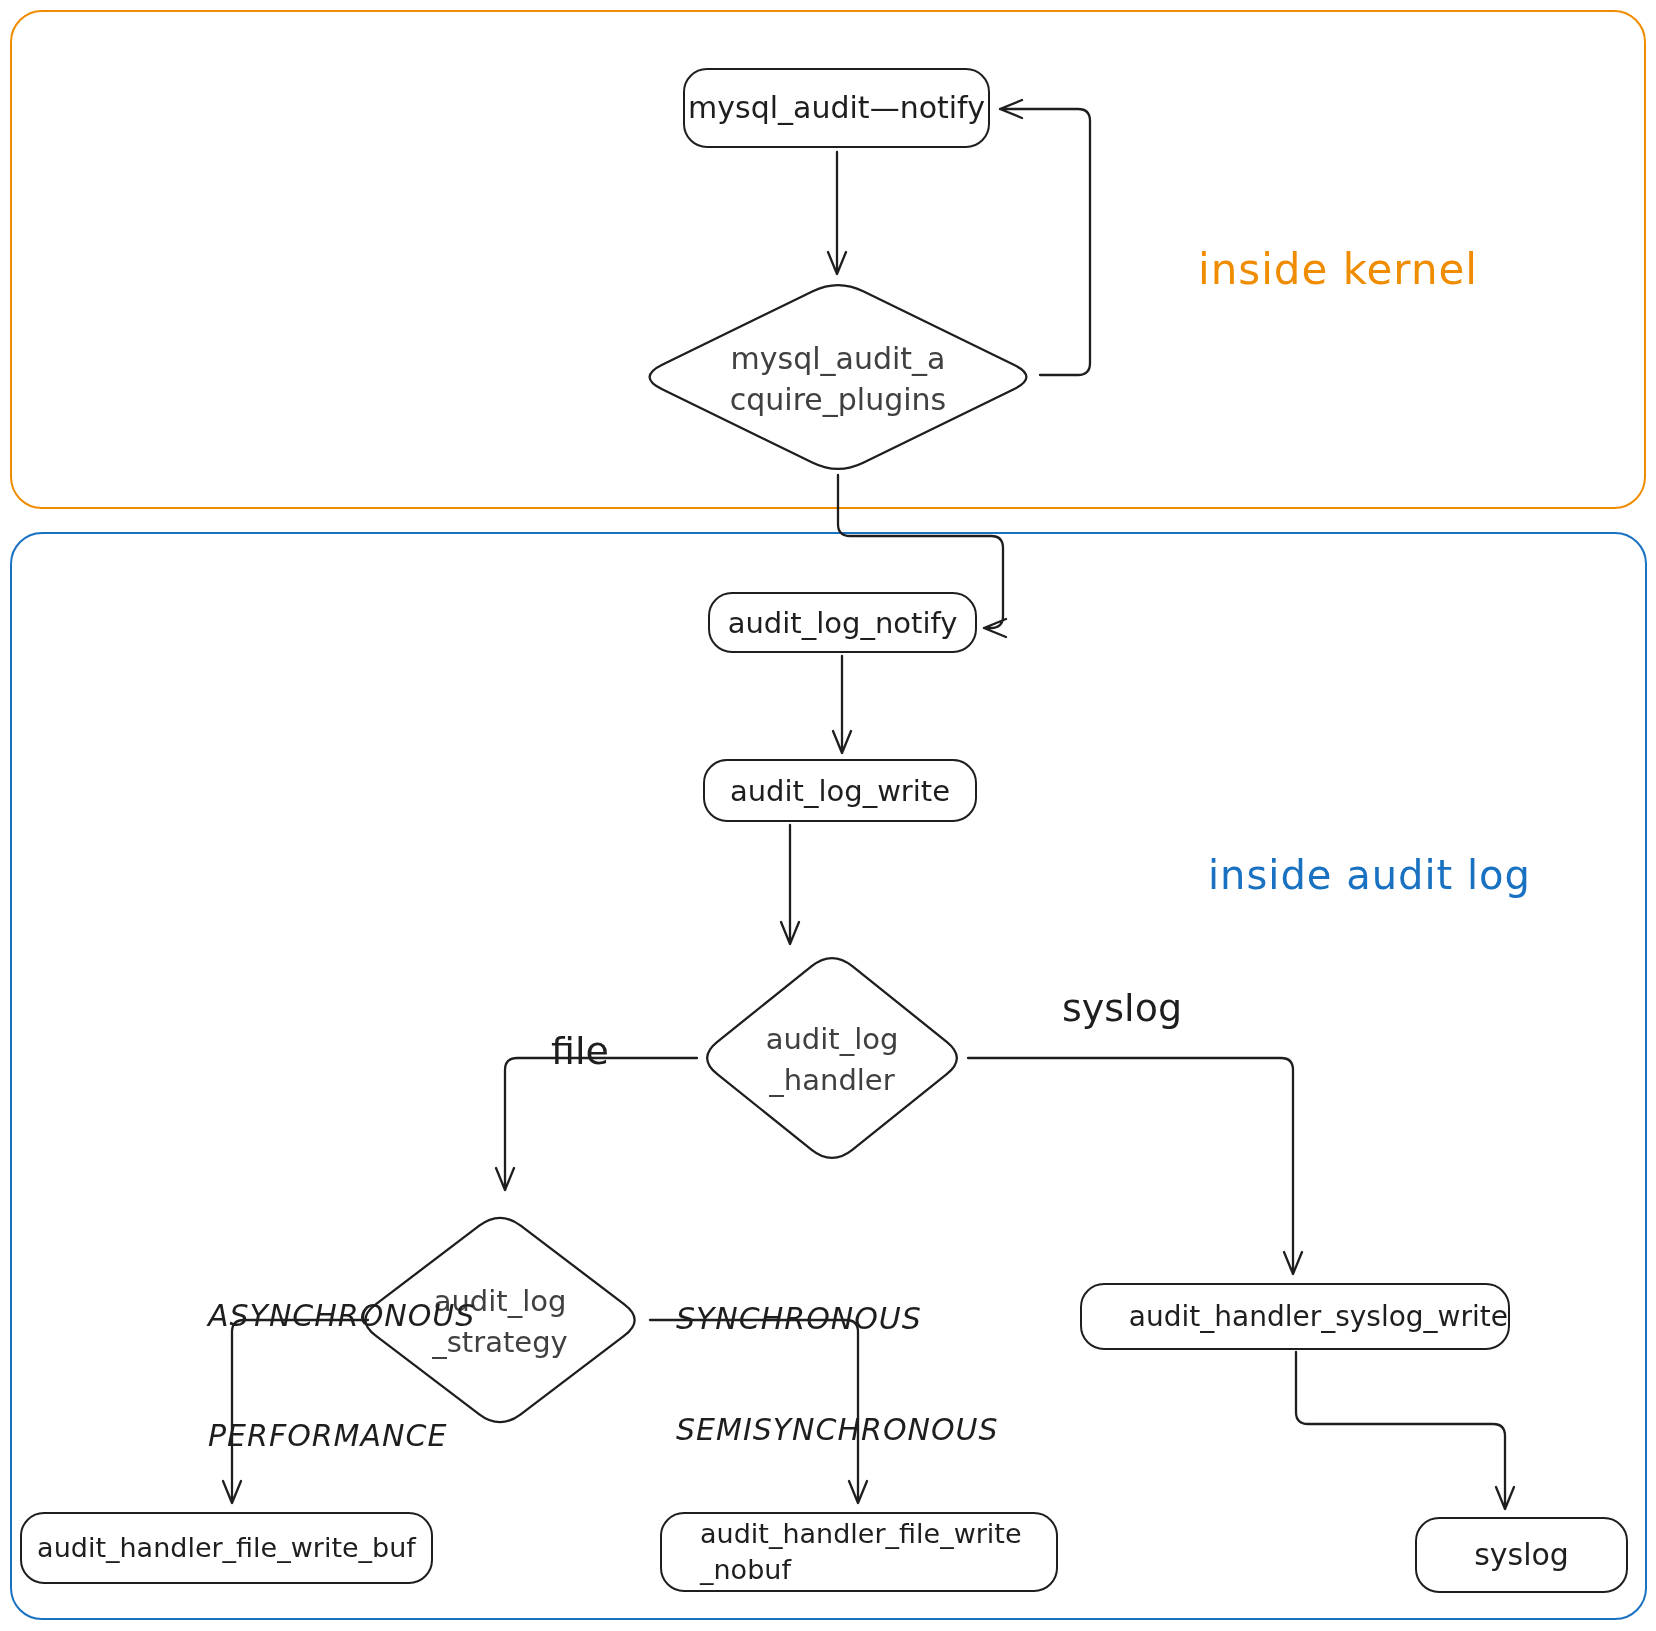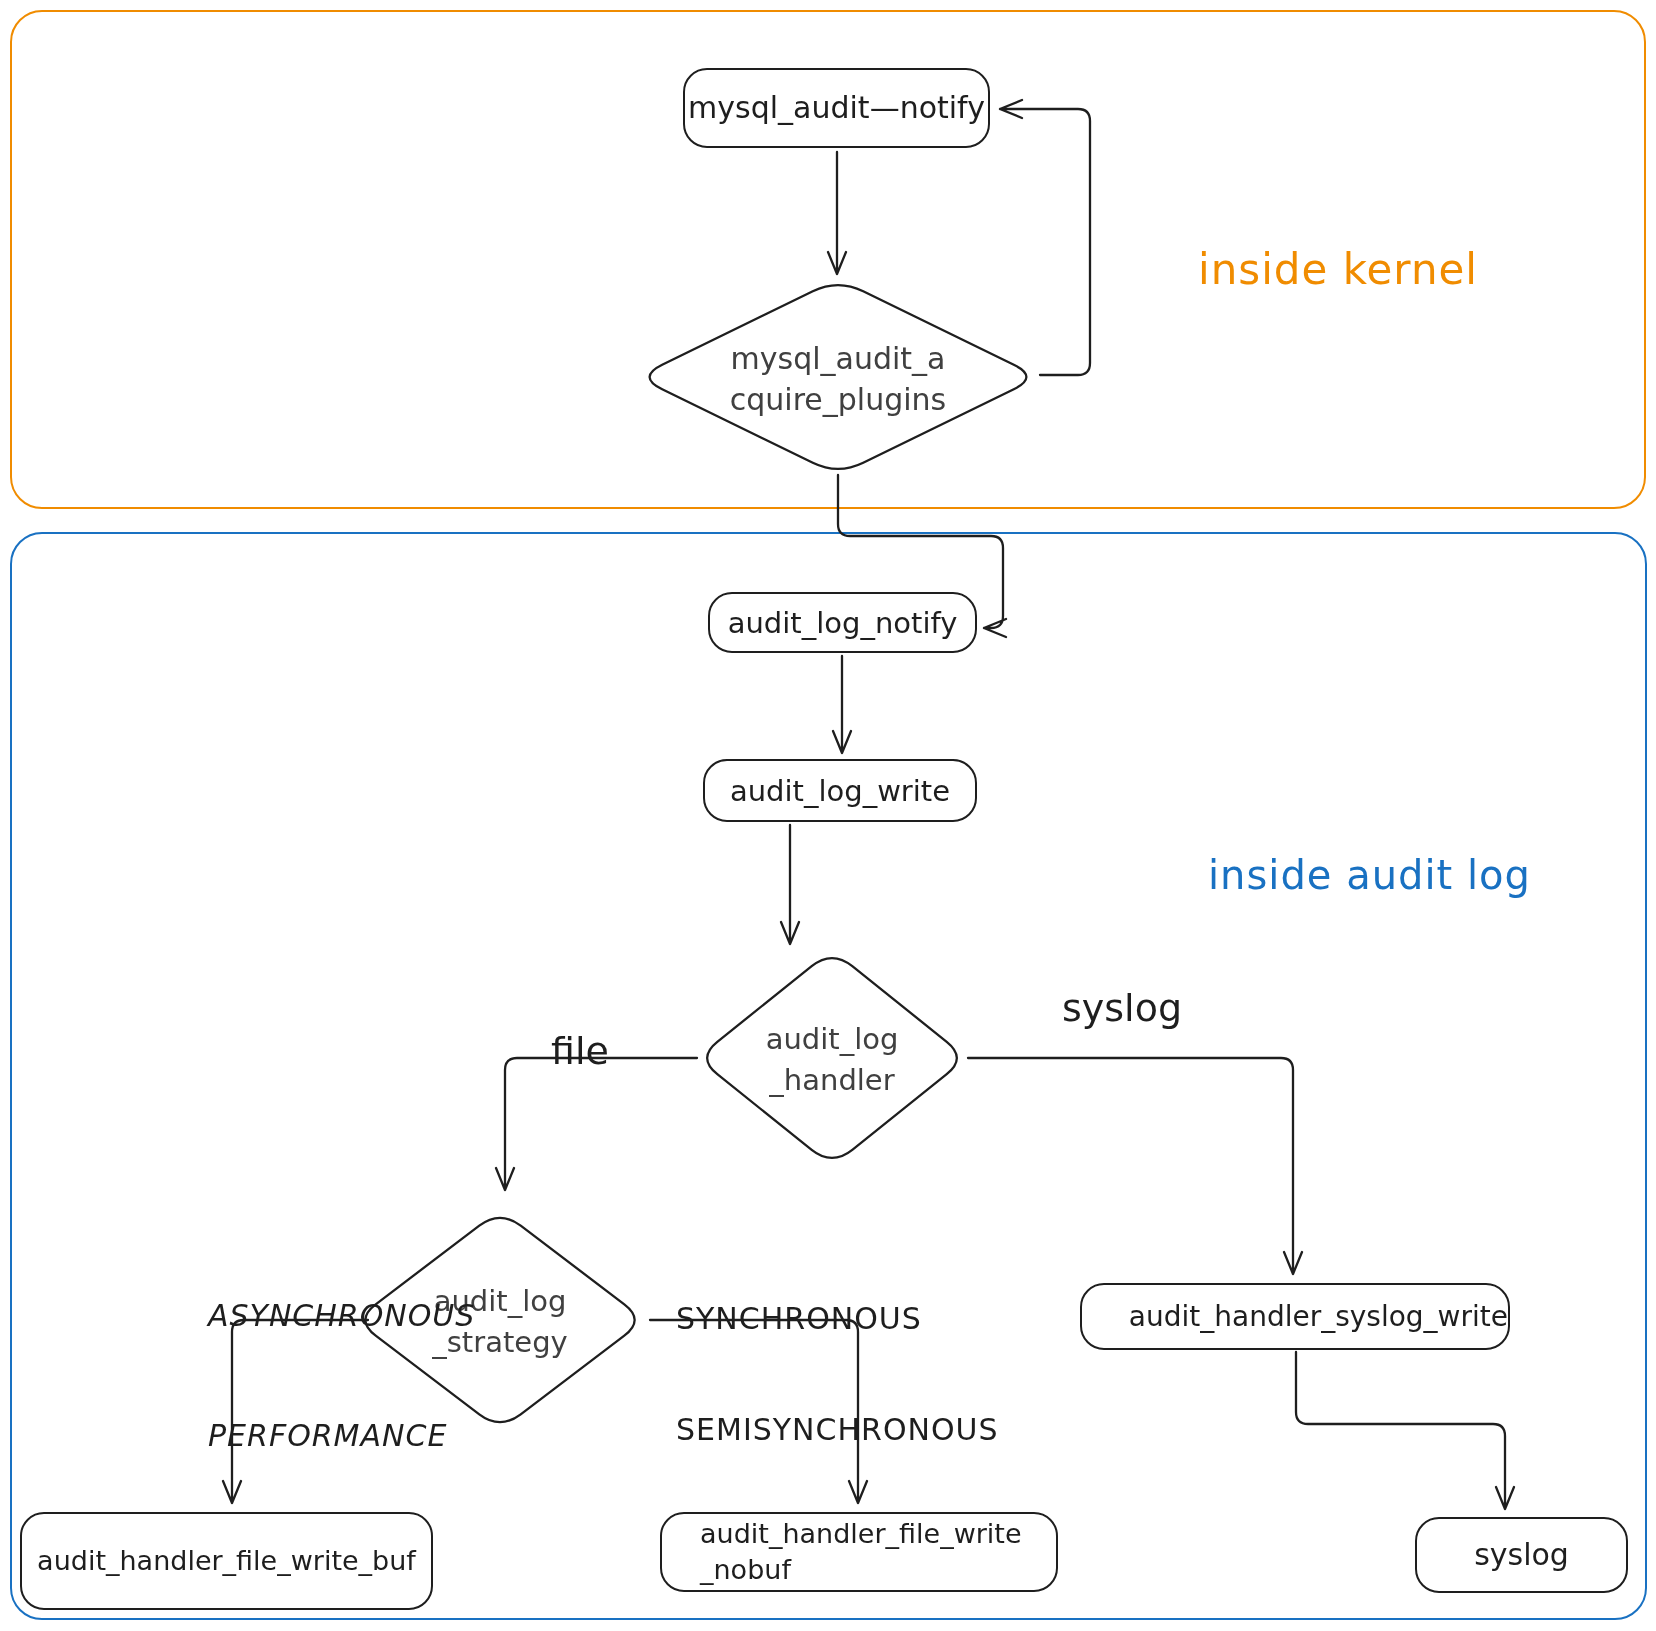--- a/index.html
+++ b/index.html
@@ -21,38 +21,38 @@
   .node {
     position:absolute; box-sizing:border-box; background:#ffffff;
     border:2.2px solid #1e1e1e; border-radius:24px;
     display:flex; align-items:center; justify-content:center;
     font-size:29px; line-height:34px; color:#1e1e1e; text-align:center;
   }
   .node.n-mysql-notify  { left:683px;  top:68px;   width:307px; height:80px;  font-size:30px; }
   .node.n-log-notify    { left:708px;  top:592px;  width:269px; height:61px;  }
   .node.n-log-write     { left:703px;  top:759px;  width:274px; height:63px;  }
   .node.n-syslog-write  { left:1080px; top:1283px; width:430px; height:67px;  font-size:28px;justify-content:flex-end; }
-  .node.n-file-buf      { left:20px;   top:1512px; width:413px; height:98px;  font-size:27px; }
+  .node.n-file-buf      { left:20px;   top:1512px; width:413px; height:72px;  font-size:27px; }
   .node.n-file-nobuf    { left:660px;  top:1512px; width:398px; height:80px;  font-size:27px;
                           justify-content:flex-start; text-align:left; padding-left:38px; line-height:36px; }
   .node.n-syslog-out    { left:1415px; top:1517px; width:213px; height:76px;  font-size:30px; }
 
   .dtext {
     position:absolute; transform:translate(-50%,-50%);
     text-align:center; font-size:29px; line-height:41px; color:#404040; white-space:nowrap;
   }
   .dtext.d-acquire  { left:838px; top:379px; font-size:30px; }
   .dtext.d-handler  { left:832px; top:1060px; }
   .dtext.d-strategy { left:500px; top:1322px; }
 
   .edge-label { position:absolute; color:#1e1e1e; white-space:pre; }
   .edge-label.file-lbl   { left:580px;  top:1051px; transform:translate(-50%,-50%); font-size:38px; }
   .edge-label.syslog-lbl { left:1122px; top:1008px; transform:translate(-50%,-50%); font-size:38px; }
   .edge-label.async-lbl  { left:208px;  top:1216px; font-size:30px; line-height:40px; font-style:italic; letter-spacing:1px; }
-  .edge-label.sync-lbl   { left:676px;  top:1226px; font-size:30px; line-height:37px; letter-spacing:1px; }
+  .edge-label.sync-lbl   { left:676px;  top:1226px; font-size:30px; line-height:37px; font-style:italic; letter-spacing:1px; }
 
   svg.edges { position:absolute; left:0; top:0; pointer-events:none; }
   .stroke-line { fill:none; stroke:#1e1e1e; stroke-width:2.3; stroke-linecap:round; stroke-linejoin:round; }
   .diamond { fill:#ffffff; stroke:#1e1e1e; stroke-width:2.3; stroke-linejoin:round; }
 </style>
 </head>
 <body>
 
 <div class="stage">
 

